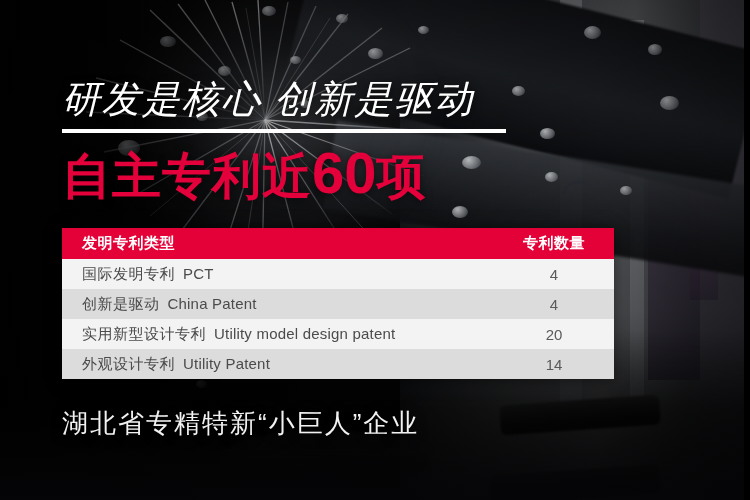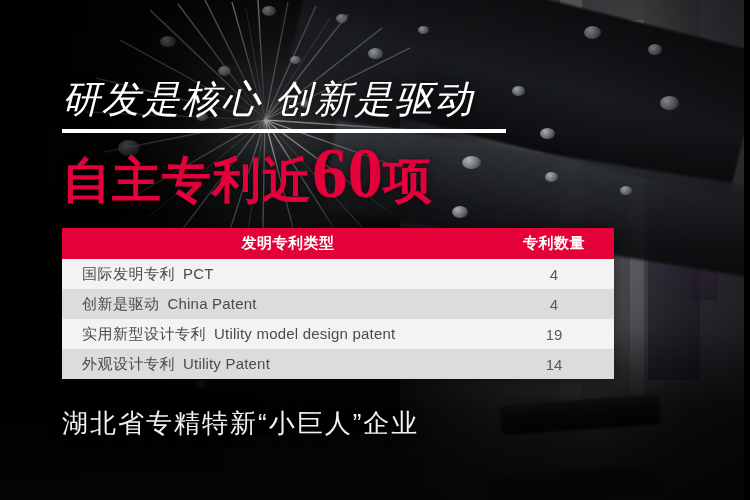--- a/index.html
+++ b/index.html
@@ -144,23 +144,23 @@
     top: 143px;
     font-size: 49px;
     line-height: 60px;
     font-weight: 700;
     color: #e4003a;
     letter-spacing: 1px;
     white-space: nowrap;
     text-shadow: 0 2px 10px rgba(0,0,0,0.6);
   }
   .headline-2 .num {
-    font-family: Liberation Serif, serif;
+    font-family: Liberation Sans, sans-serif;
     font-weight: 700;
-    font-size: 71px;
+    font-size: 58px;
     letter-spacing: 0px;
   }
 
   
   .patent-table {
     position: absolute;
     left: 62px;
     top: 228px;
     width: 552px;
     border-collapse: collapse;
@@ -169,21 +169,21 @@
   }
   .patent-table thead th {
     background: #e30138;
     color: #ffffff;
     font-size: 15px;
     font-weight: 700;
     height: 31px;
     padding: 0;
     letter-spacing: 0.5px;
   }
-  .patent-table thead th.col-type { text-align: center;  padding-left: 20px; }
+  .patent-table thead th.col-type { text-align: left;  padding-left: 20px; }
   .patent-table thead th.col-count { text-align: center; width: 120px; }
   .patent-table tbody td {
     font-size: 15px;
     color: #4b4b4b;
     height: 30px;
     padding: 0;
     border: 0;
   }
   .patent-table tbody tr:nth-child(odd)  td { background: #f3f3f3; }
   .patent-table tbody tr:nth-child(even) td { background: #dcdcdc; }
@@ -320,21 +320,21 @@
         <tr>
           <td class="col-type">
             <span class="cell-cn">创新是驱动</span><span class="cell-en">China Patent</span>
           </td>
           <td class="col-count">4</td>
         </tr>
         <tr>
           <td class="col-type">
             <span class="cell-cn">实用新型设计专利</span><span class="cell-en">Utility model design patent</span>
           </td>
-          <td class="col-count">19</td>
+          <td class="col-count">20</td>
         </tr>
         <tr>
           <td class="col-type">
             <span class="cell-cn">外观设计专利</span><span class="cell-en">Utility Patent</span>
           </td>
           <td class="col-count">14</td>
         </tr>
       </tbody>
     </table>
 

